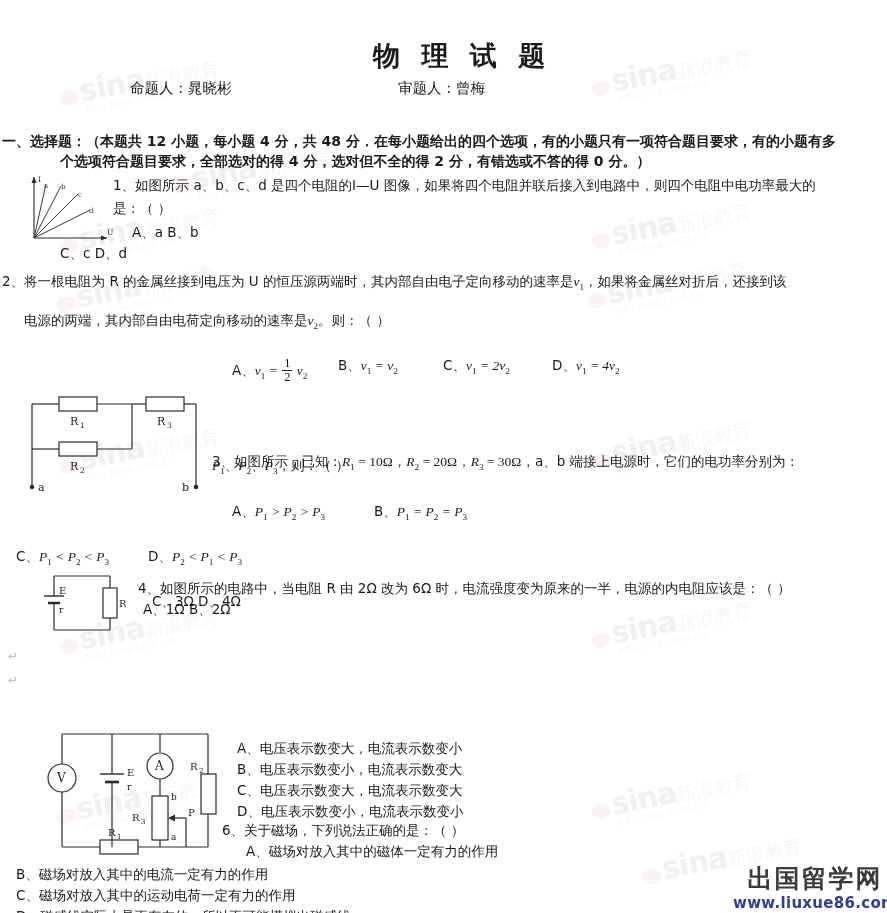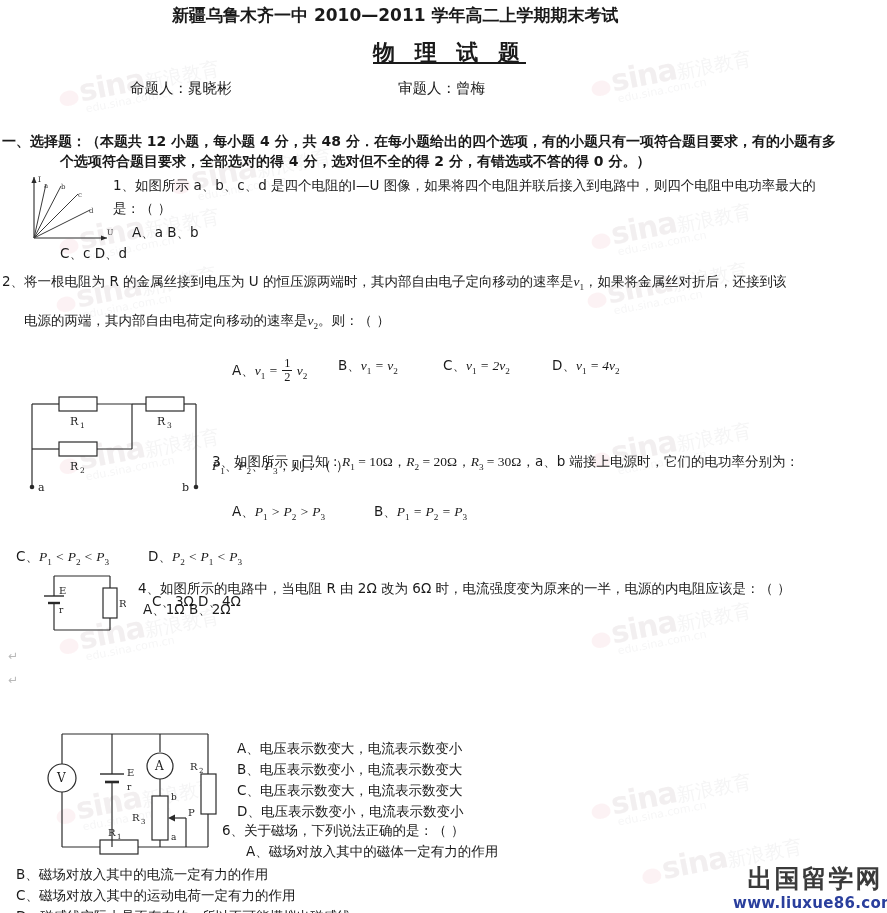--- a/index.html
+++ b/index.html
@@ -71,25 +71,24 @@
     white-space: nowrap;
     z-index: 2;
   }
 
   .title-main {
     font-size: 17px;
     font-weight: bold;
     font-family: "DejaVu Sans", sans-serif;
   }
   .title-sub {
-    font-size: 22px;
+    font-size: 27px;
     font-weight: bold;
     font-family: "DejaVu Sans", sans-serif;
     letter-spacing: 6px;
-    text-decoration: underline;
   }
   .byline {
     font-size: 14.5px;
     font-family: "DejaVu Sans", sans-serif;
   }
   .sec-head {
     font-size: 14px;
     font-weight: bold;
     font-family: "DejaVu Sans", sans-serif;
   }
@@ -208,21 +207,20 @@
     </div>
     <div class="wm" style="left:170px; top:150px;">
       <span class="wm-logo"></span><span class="wm-sina">sina</span><span class="wm-cn">新浪教育</span>
       <span class="wm-dot">edu.sina.com.cn</span>
     </div>
     <div class="wm" style="left:640px; top:840px;">
       <span class="wm-logo"></span><span class="wm-sina">sina</span><span class="wm-cn">新浪教育</span>
     </div>
   </div>
 
-  <div class="t title-main" style="left:172px; top:4px;">新疆乌鲁木齐一中 2010—2011 学年高二上学期期末考试</div>
 
   <div class="t title-sub" style="left:373px; top:38px;">物 理 试 题</div>
 
   <div class="t byline" style="left:130px; top:79px;">命题人：晁晓彬</div>
 
   <div class="t byline" style="left:398px; top:79px;">审题人：曾梅</div>
 
   <div class="t sec-head" style="left:2px; top:133px;">一、选择题：（本题共 12 小题，每小题 4 分，共 48 分．在每小题给出的四个选项，有的小题只有一项符合题目要求，有的小题有多</div>
   <div class="t sec-head" style="left:60px; top:153px;text-align:center;">个选项符合题目要求，全部选对的得 4 分，选对但不全的得 2 分，有错选或不答的得 0 分。）</div>
 

